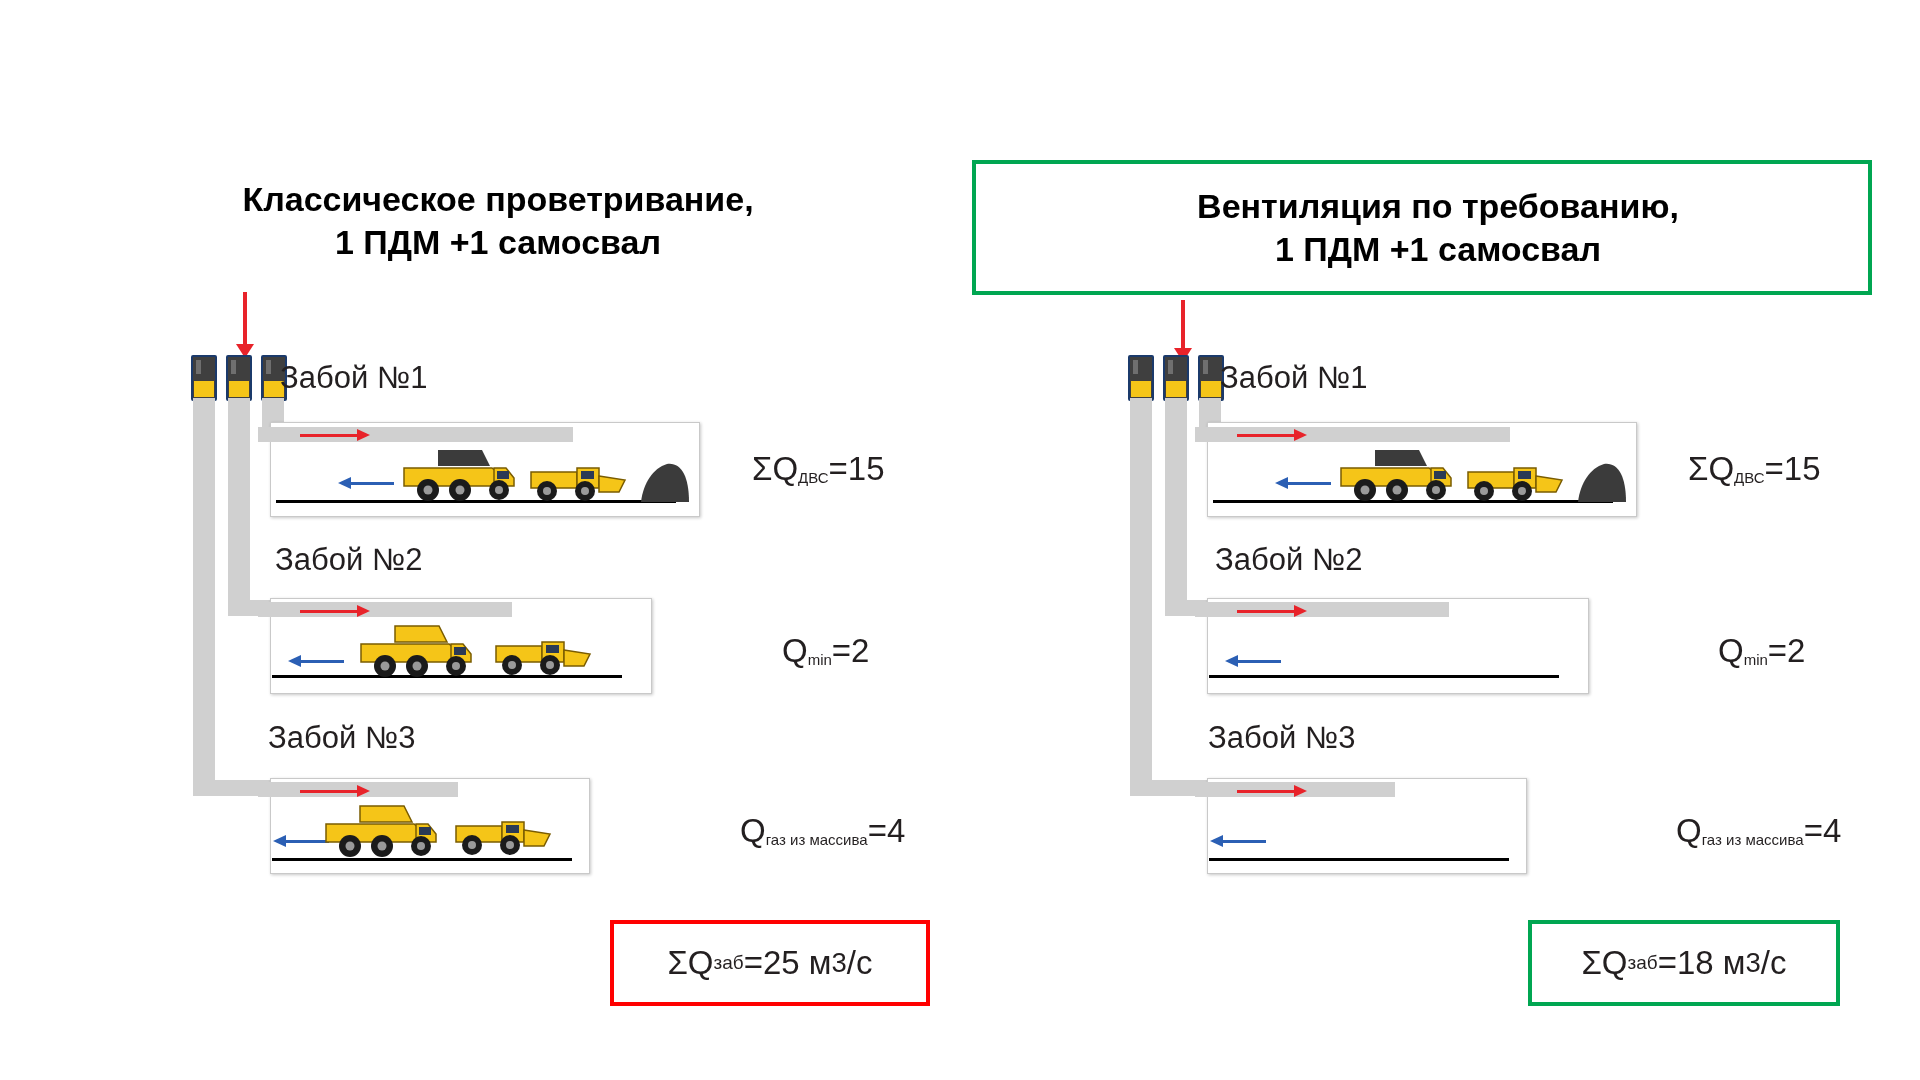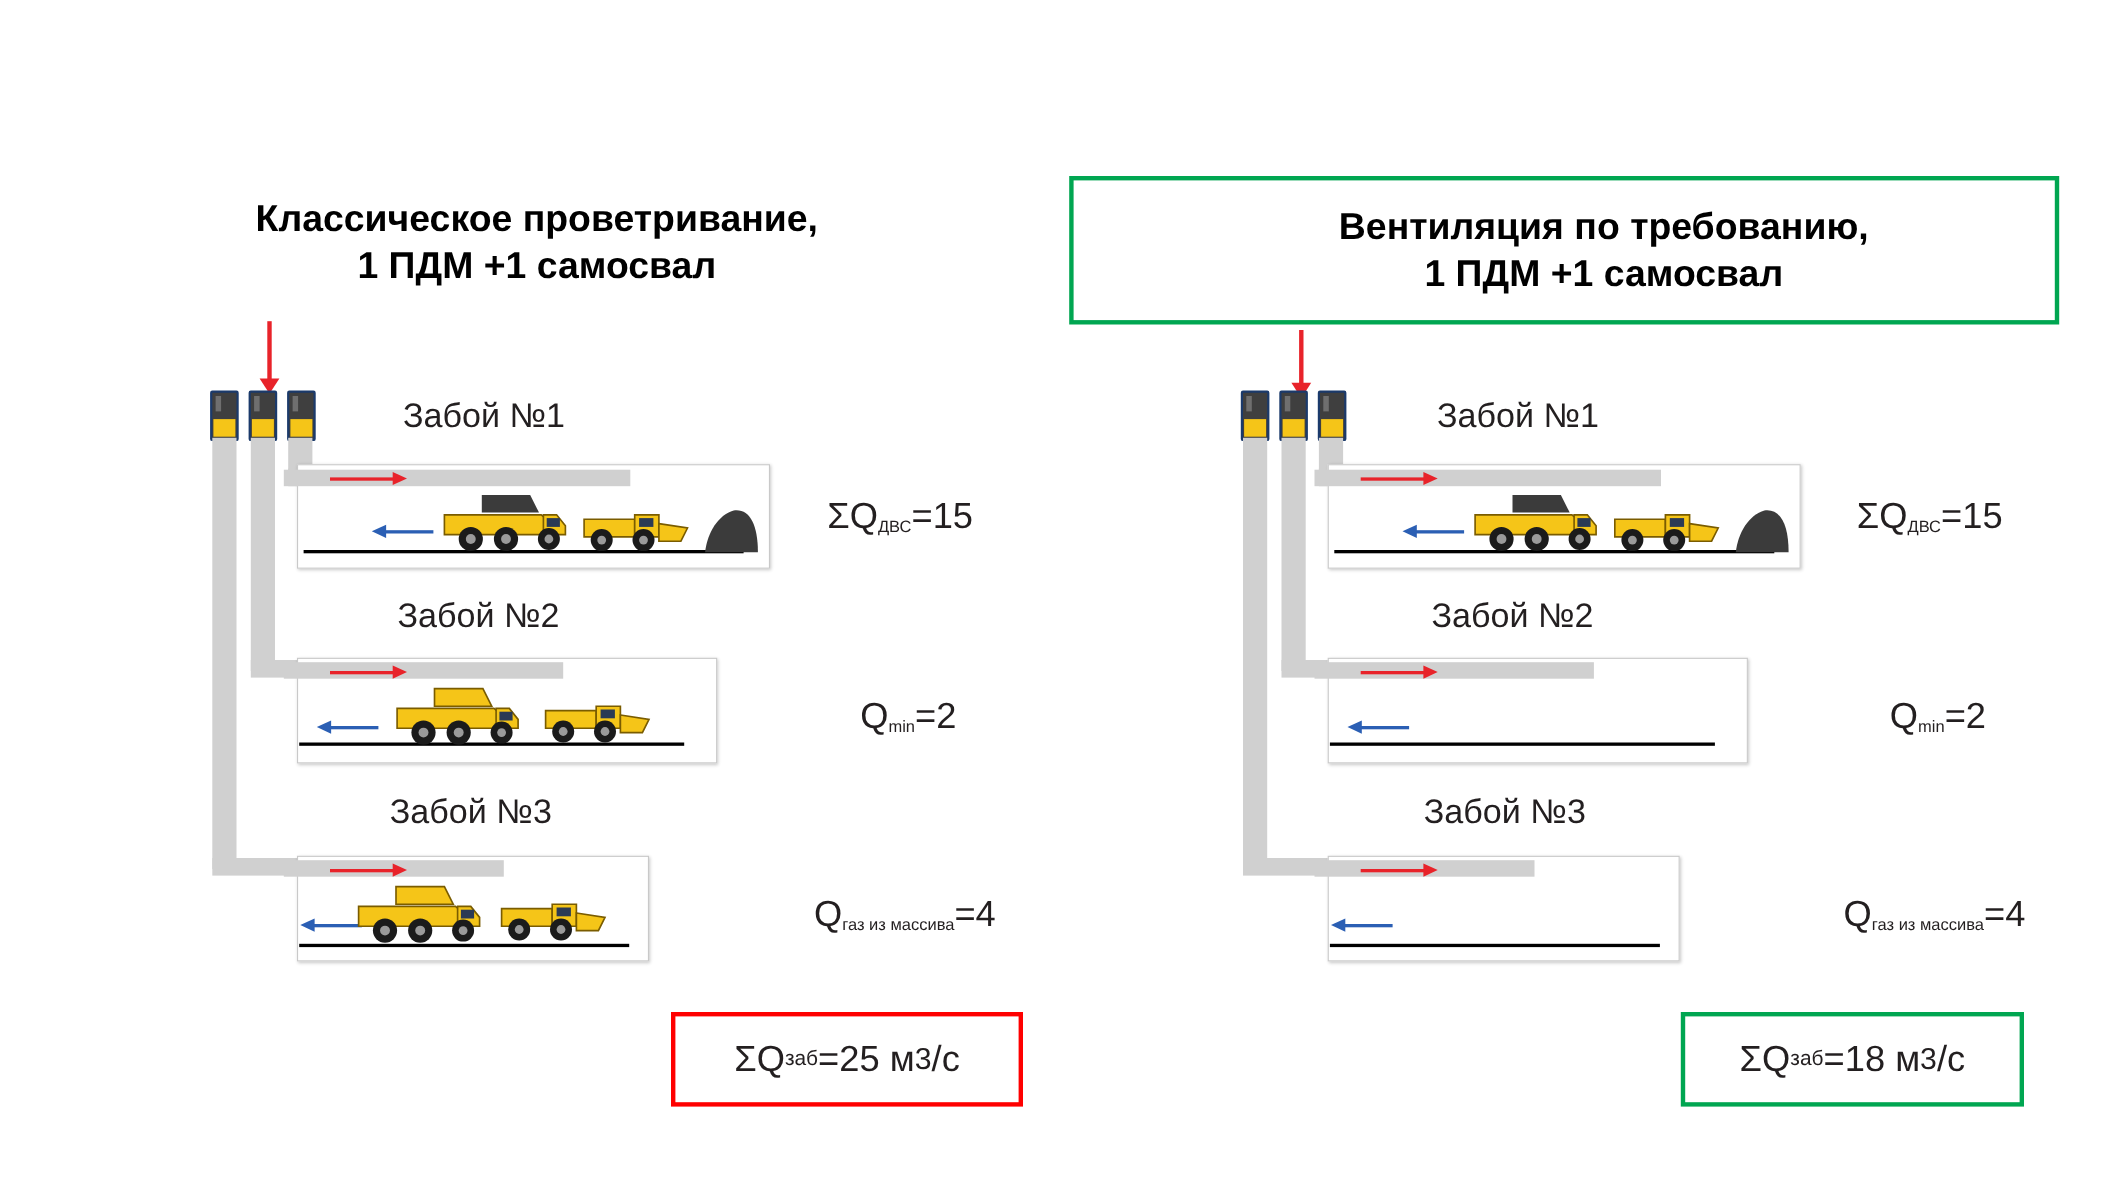--- a/index.html
+++ b/index.html
@@ -25,35 +25,35 @@
   .panel-title {
     position: absolute;
     text-align: center;
     font-weight: bold;
     font-size: 34px;
     line-height: 1.25;
     color: #000;
     white-space: pre-line;
   }
   #title-left {
-    left: 98px;
+    left: 108px;
     top: 178px;
     width: 780px;
   }
   #title-right-box {
     position: absolute;
     left: 12px;
     top: 160px;
     width: 900px;
     height: 135px;
     border: 4px solid #00a651;
     box-sizing: border-box;
   }
   #title-right {
-    left: 20px;
+    left: 0;
     top: 185px;
     width: 900px;
     padding-left: 28px;
   }
 
   
   .duct {
     position: absolute;
     background: #d0d0d0;
   }
@@ -98,21 +98,21 @@
     border-left: 9px solid transparent;
     border-right: 9px solid transparent;
     border-top: 14px solid #e8232a;
   }
 
   
   .heading-label {
     position: absolute;
     font-size: 31px;
     color: #231f20;
-    text-align: center;
+    text-align: left;
     white-space: nowrap;
   }
   .heading-box {
     position: absolute;
     background: #ffffff;
     border: 1px solid #c9c9c9;
     box-shadow: 1px 1px 3px rgba(0,0,0,0.22);
     box-sizing: border-box;
   }
   .floor-line {

